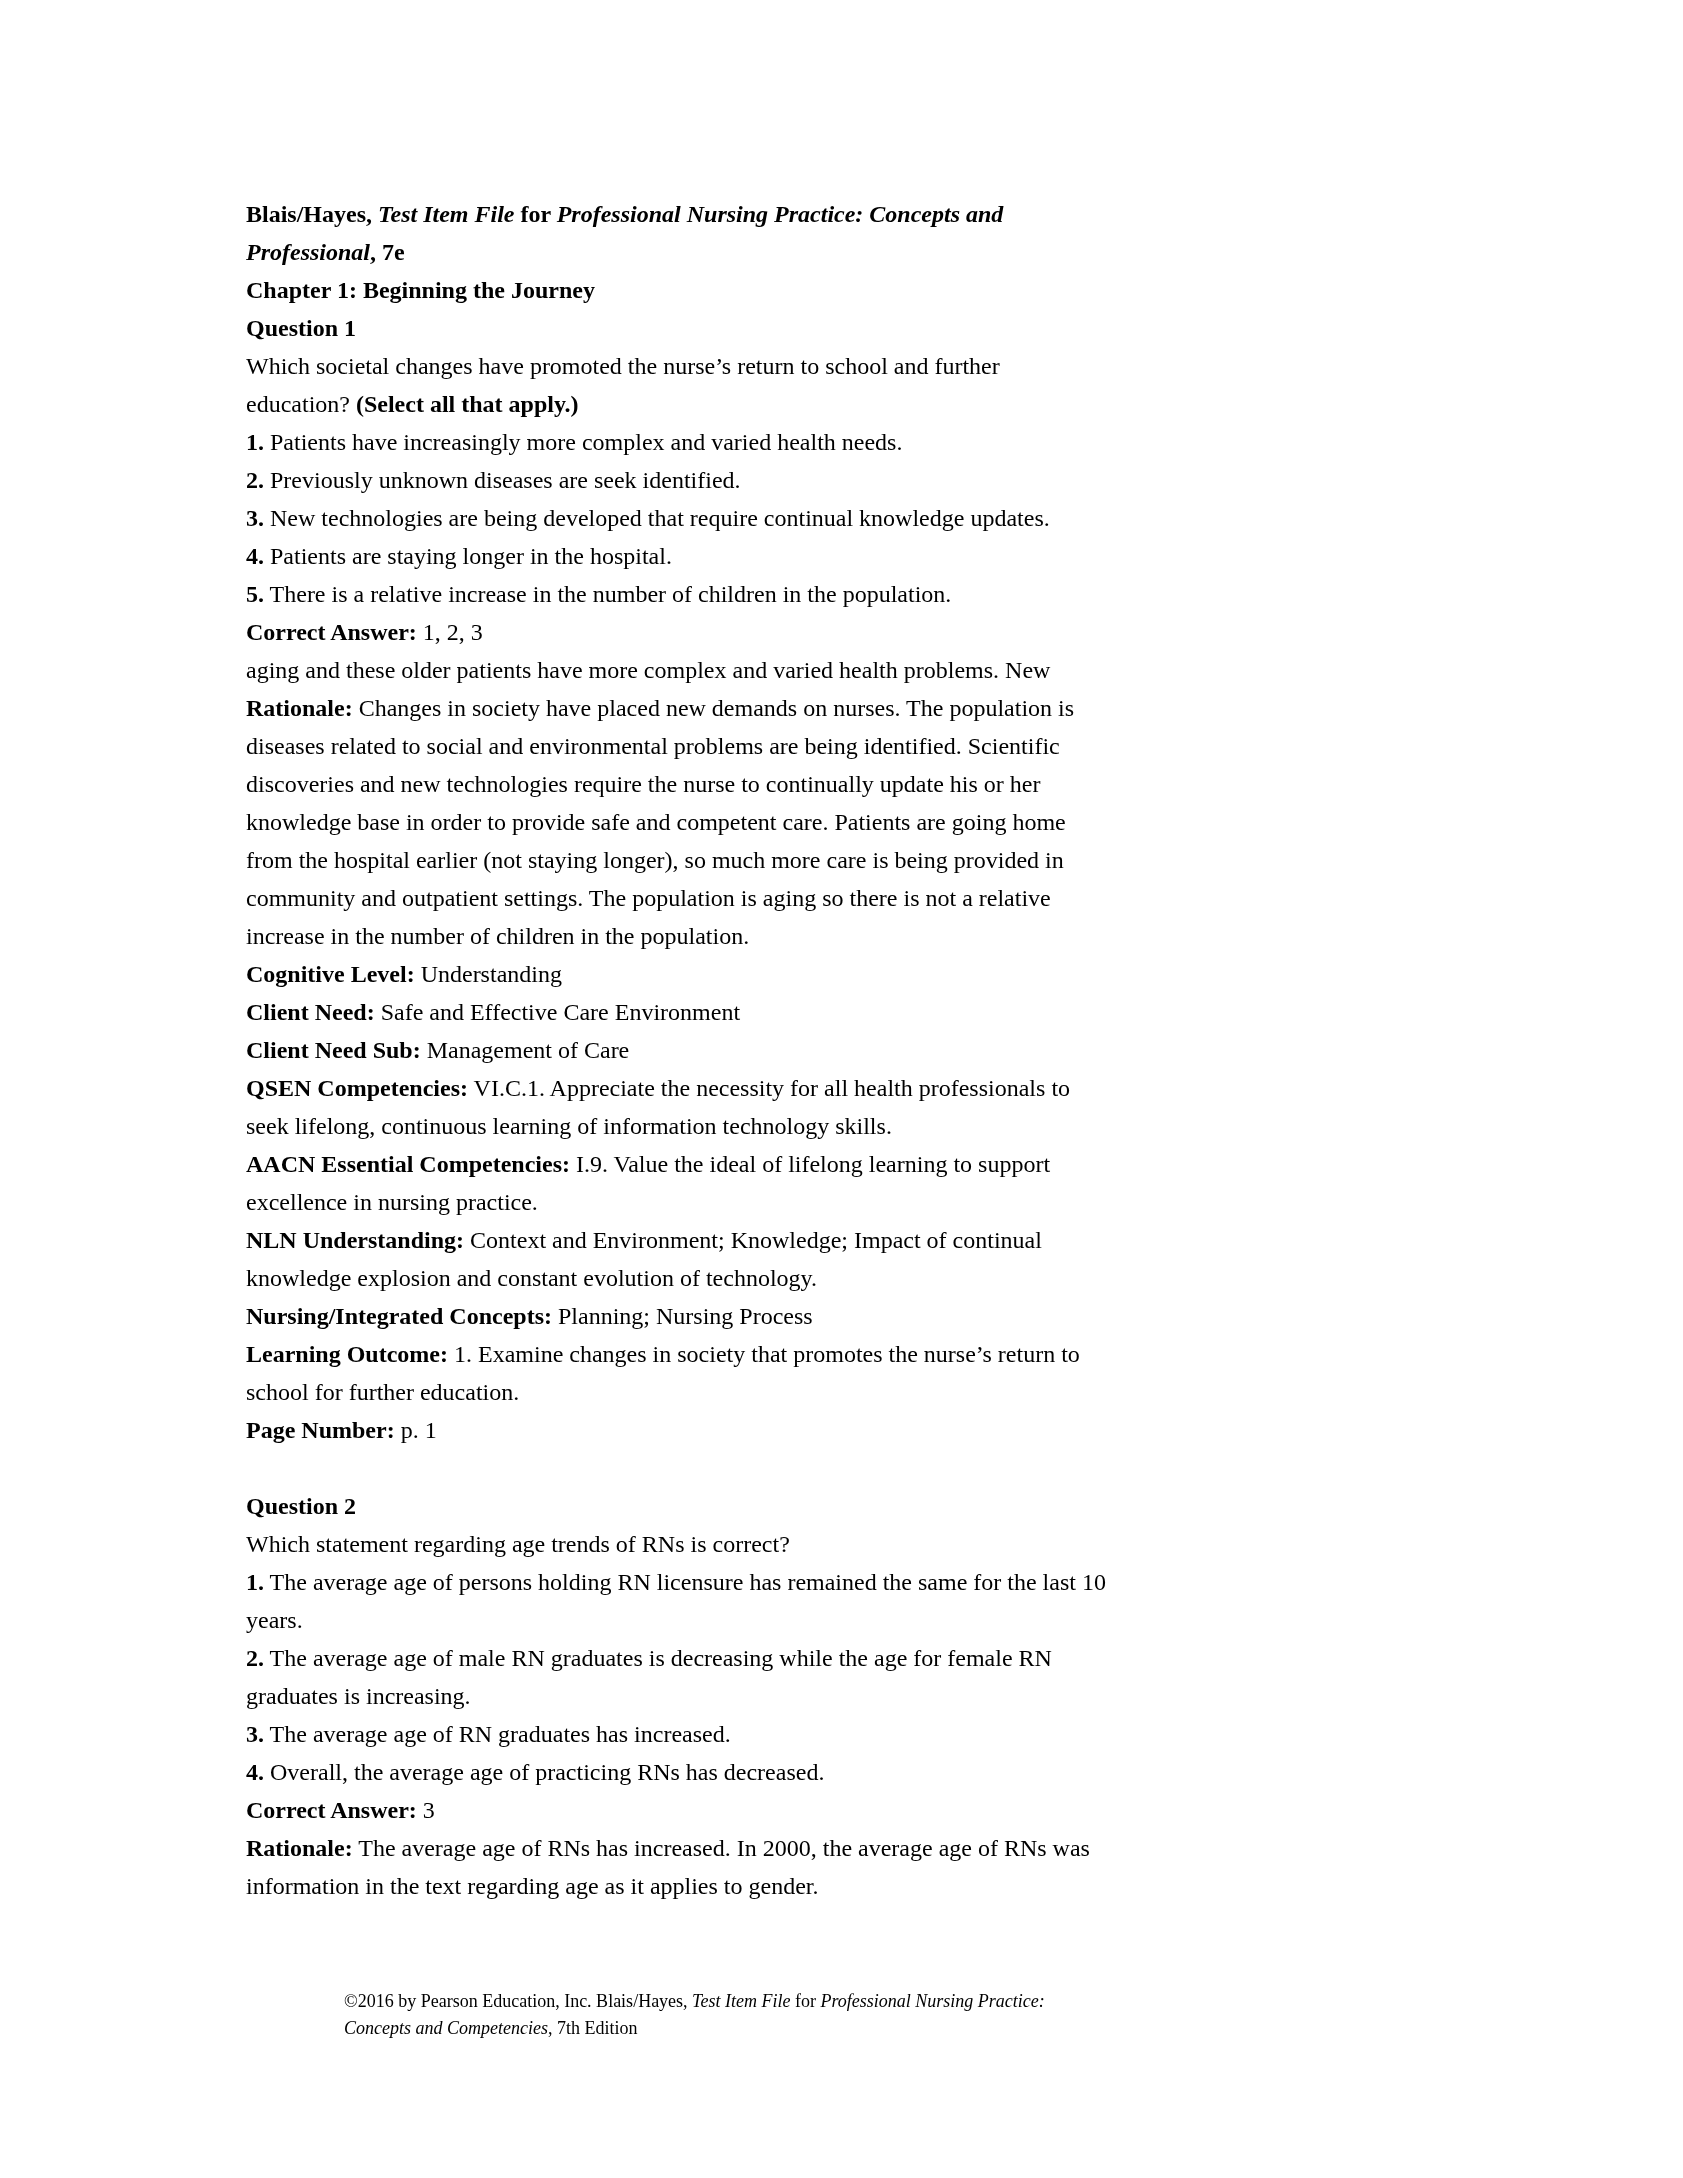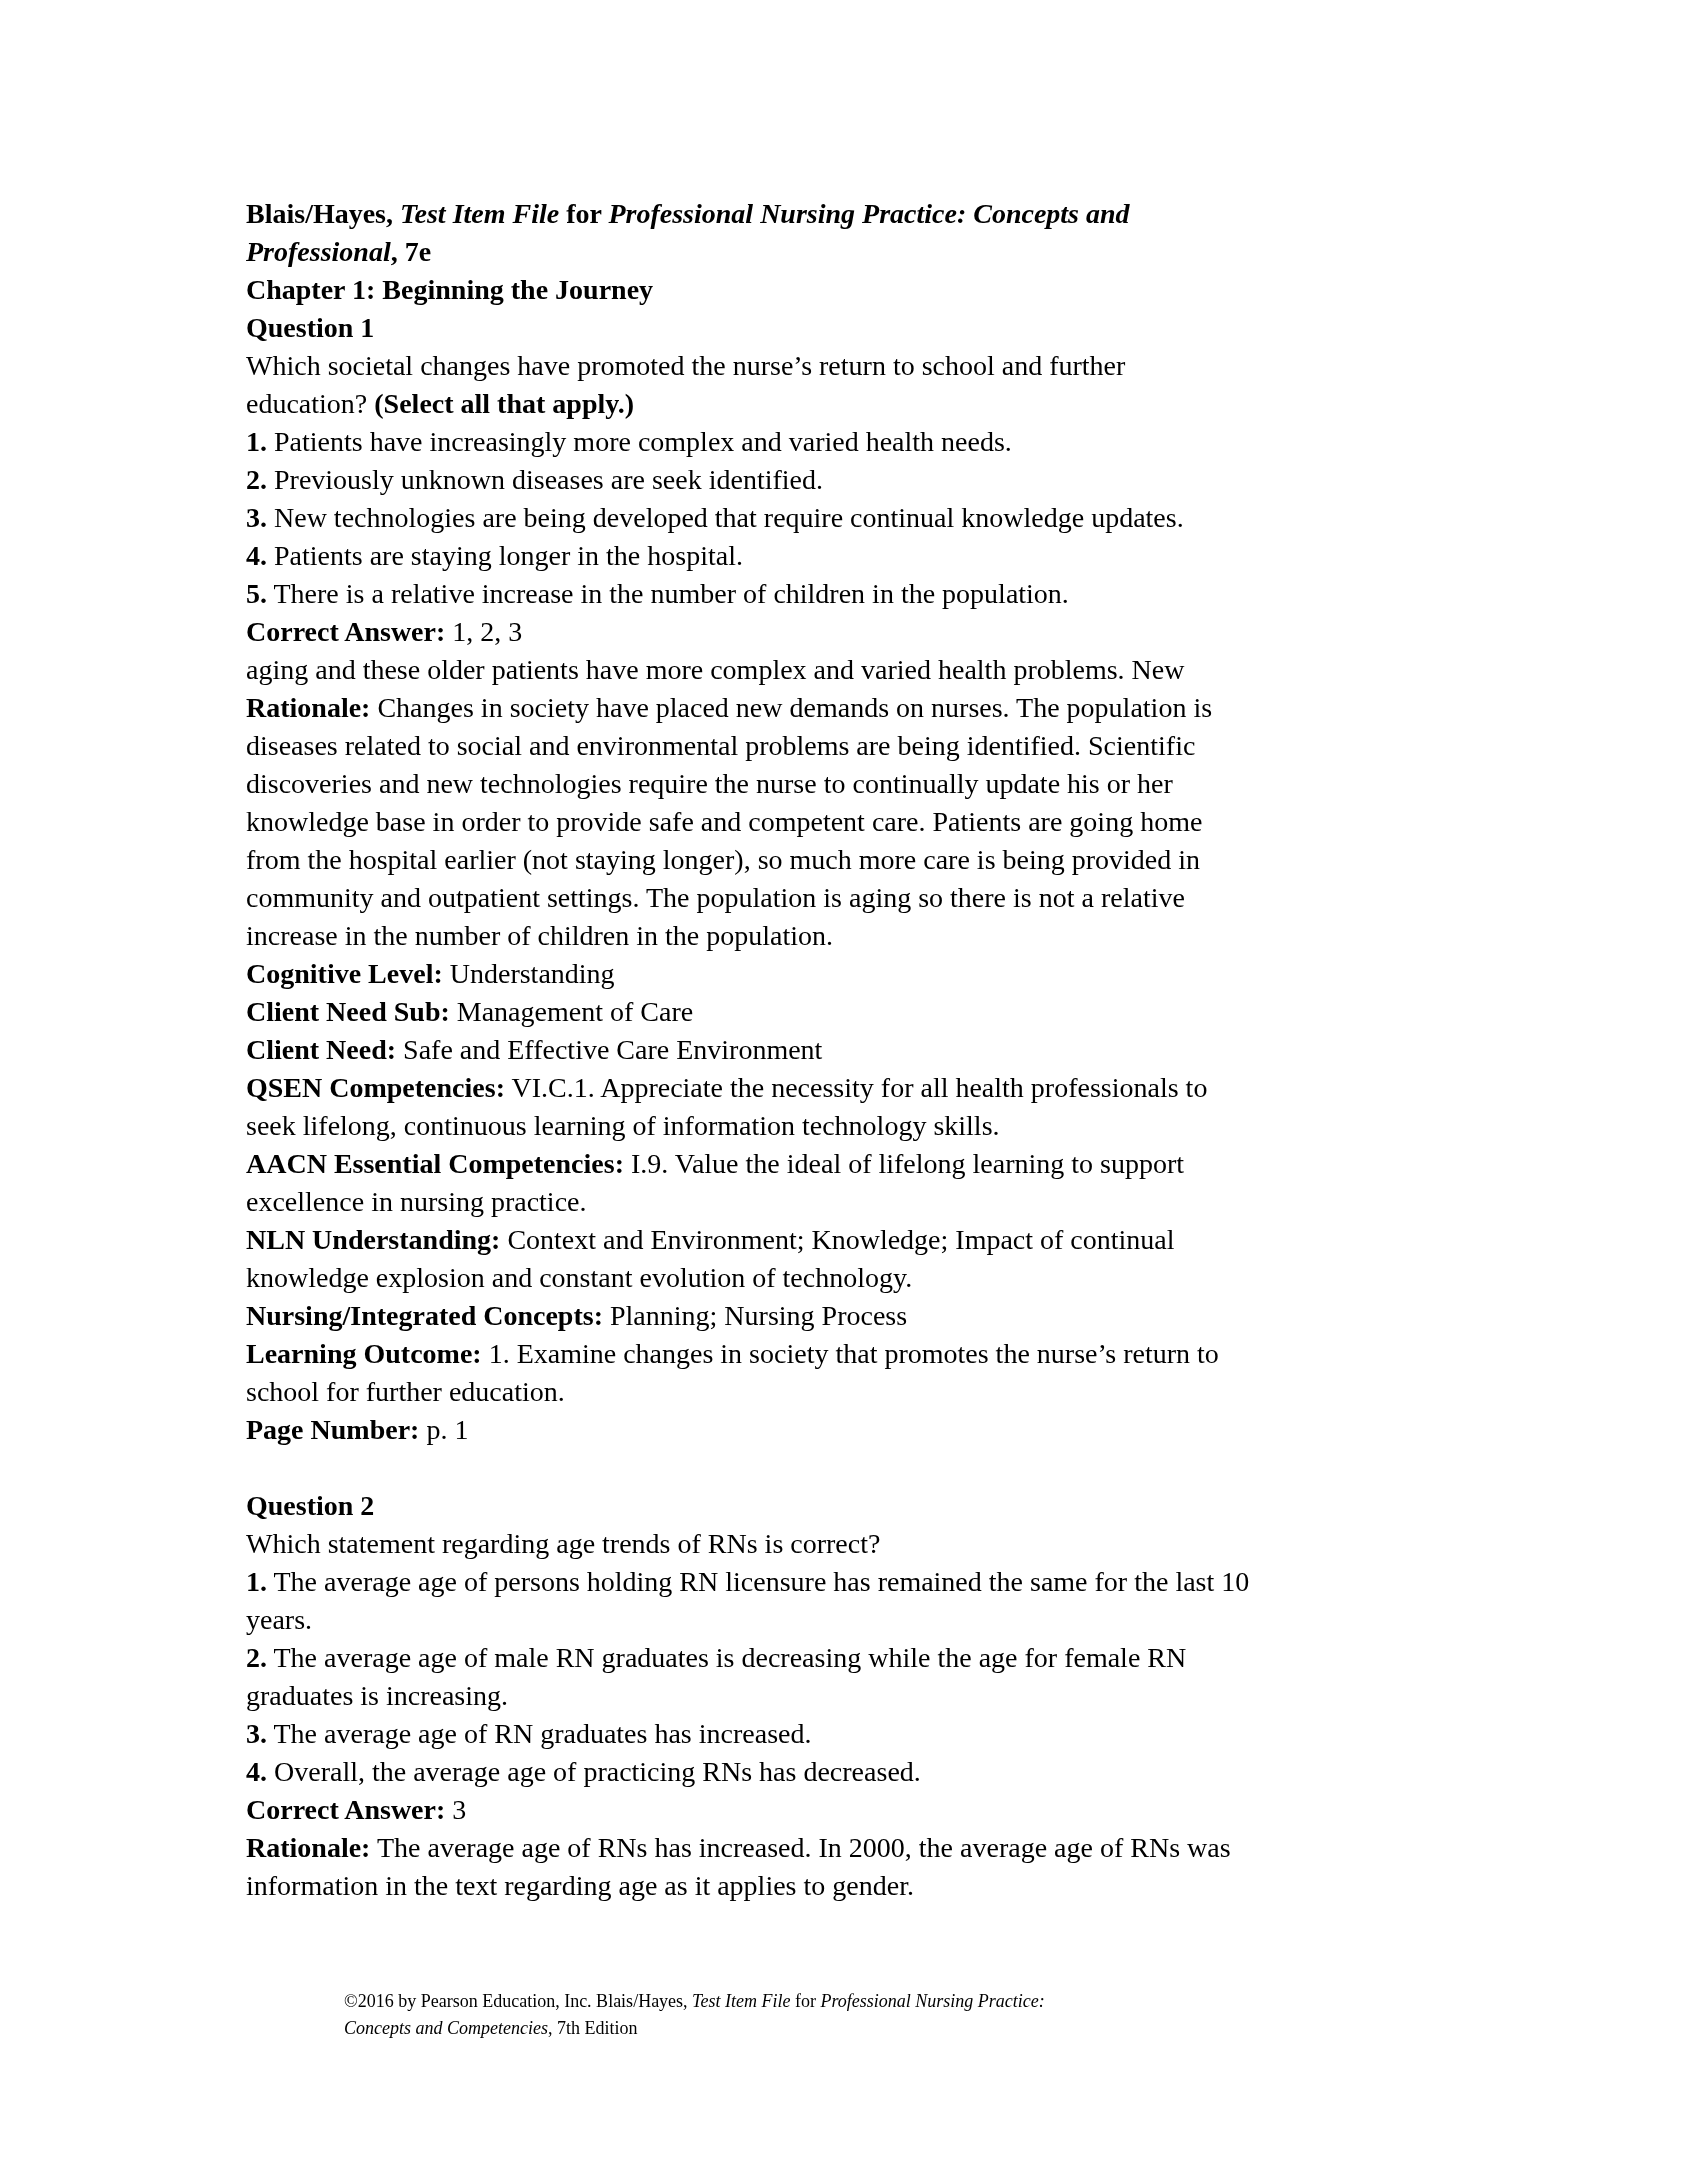--- a/index.html
+++ b/index.html
@@ -13,21 +13,21 @@
       position: relative;
       overflow: hidden;
       font-family: "Liberation Serif", "DejaVu Serif", serif;
       color: #000000;
     }
     .page {
       position: absolute;
       left: 246px;
       top: 195px;
       width: 1218px;
-      font-size: 28px;
+      font-size: 24px;
       line-height: 38px;
     }
     .line {
       display: block;
       white-space: nowrap;
     }
     b, .b { font-weight: bold; }
     i, .i { font-style: italic; }
     .blank { height: 38px; }
     .footer {
@@ -66,22 +66,22 @@
       <div class="line"><span class="b">Rationale:</span><span> Changes in society have placed new demands on nurses. The population is</span></div>
       <div class="line">diseases related to social and environmental problems are being identified. Scientific</div>
       <div class="line">discoveries and new technologies require the nurse to continually update his or her</div>
       <div class="line">knowledge base in order to provide safe and competent care. Patients are going home</div>
       <div class="line">from the hospital earlier (not staying longer), so much more care is being provided in</div>
       <div class="line">community and outpatient settings. The population is aging so there is not a relative</div>
       <div class="line">increase in the number of children in the population.</div>
     </div>
 
     <div class="line"><span class="b">Cognitive Level:</span><span> Understanding</span></div>
+    <div class="line"><span class="b">Client Need:</span><span> Safe and Effective Care Environment</span></div>
     <div class="line"><span class="b">Client Need Sub:</span><span> Management of Care</span></div>
-    <div class="line"><span class="b">Client Need:</span><span> Safe and Effective Care Environment</span></div>
     <div class="line"><span class="b">QSEN Competencies:</span><span> VI.C.1. Appreciate the necessity for all health professionals to</span></div>
     <div class="line">seek lifelong, continuous learning of information technology skills.</div>
     <div class="line"><span class="b">AACN Essential Competencies:</span><span> I.9. Value the ideal of lifelong learning to support</span></div>
     <div class="line">excellence in nursing practice.</div>
     <div class="line"><span class="b">NLN Understanding:</span><span> Context and Environment; Knowledge; Impact of continual</span></div>
     <div class="line">knowledge explosion and constant evolution of technology.</div>
     <div class="line"><span class="b">Nursing/Integrated Concepts:</span><span> Planning; Nursing Process</span></div>
     <div class="line"><span class="b">Learning Outcome:</span><span> 1. Examine changes in society that promotes the nurse’s return to</span></div>
     <div class="line">school for further education.</div>
     <div class="line"><span class="b">Page Number:</span><span> p. 1</span></div>

